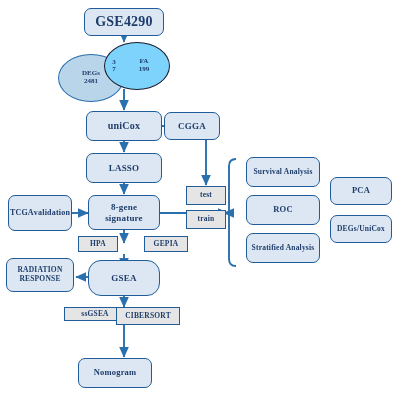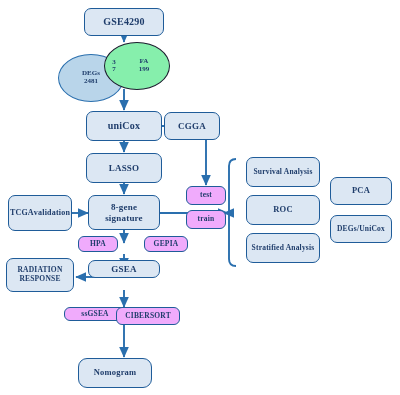--- a/index.html
+++ b/index.html
@@ -35,22 +35,22 @@
     background: #dce7f3;
     border: 1.4px solid #1f5c99;
     border-radius: 7px;
     color: #1f3d6b;
     font-weight: bold;
     letter-spacing: 0.2px;
     line-height: 1.15;
     z-index: 3;
   }
   .node.pill {
-    border-radius: 6px;
-    background: #f0abfc;
+    border-radius: 0;
+    background: #e5e5e5;
   }
   .venn {
     position: absolute;
     z-index: 3;
   }
   .venn-circle {
     position: absolute;
     border-radius: 50%;
     box-sizing: border-box;
     display: flex;
@@ -59,21 +59,21 @@
     flex-direction: column;
     color: #1f3d6b;
     font-weight: bold;
     line-height: 1.1;
   }
   .venn-left {
     background: #b9d5ea;
     border: 1.6px solid #2a6fae;
   }
   .venn-right {
-    background: #86efac;
+    background: #7dd3fc;
     border: 1.6px solid #1c1c2e;
   }
   .venn-overlap {
     position: absolute;
     display: flex;
     align-items: center;
     justify-content: center;
     flex-direction: column;
     color: #1f3d6b;
     font-weight: bold;
@@ -111,21 +111,21 @@
       <path d="M124,323 L124,357"></path>
     </g>
     <g stroke="#2a6fae" stroke-width="1.9" fill="none">
       <path d="M236,159 Q229,159 229,166 L229,259 Q229,266 236,266"></path>
     </g>
     <g stroke="#2a6fae" stroke-width="1.9" fill="none" marker-end="url(#ah)">
       <path d="M229,213 L224,213"></path>
     </g>
   </svg>
 
-  <div class="node" style="left:84px; top:8px; width:80px; height:28px; font-size:10px;">
+  <div class="node" style="left:84px; top:8px; width:80px; height:28px; font-size:14px;">
     <span class="lbl">GSE4290</span>
   </div>
 
   <div class="venn" style="left:58px; top:42px; width:132px; height:48px;">
     <div class="venn-circle venn-left" style="left:0px; top:12px; width:66px; height:48px; font-size:7px;">
       <span class="lbl">DEGs</span>
       <span class="lbl">2481</span>
     </div>
     <div class="venn-circle venn-right" style="left:46px; top:0px; width:66px; height:48px; font-size:7px; padding-left:14px;">
       <span class="lbl">FA</span>
@@ -188,34 +188,34 @@
   </div>
 
   <div class="node" style="left:330px; top:177px; width:62px; height:28px; font-size:8.5px;">
     <span class="lbl">PCA</span>
   </div>
 
   <div class="node" style="left:330px; top:215px; width:62px; height:28px; font-size:7.5px;">
     <span class="lbl">DEGs/UniCox</span>
   </div>
 
-  <div class="node" style="left:88px; top:260px; width:72px; height:18px; font-size:9px;">
+  <div class="node" style="left:88px; top:260px; width:72px; height:36px; font-size:9px;border-radius:13px;">
     <span class="lbl">GSEA</span>
   </div>
 
   <div class="node" style="left:6px; top:258px; width:68px; height:34px; font-size:7.5px; flex-direction:column;">
     <span class="lbl">RADIATION</span>
     <span class="lbl">RESPONSE</span>
   </div>
 
   <div class="node pill" style="left:64px; top:307px; width:62px; height:14px; font-size:7.5px;">
     <span class="lbl">ssGSEA</span>
   </div>
 
   <div class="node pill" style="left:116px; top:307px; width:64px; height:18px; font-size:7.5px;">
     <span class="lbl">CIBERSORT</span>
   </div>
 
-  <div class="node" style="left:78px; top:358px; width:74px; height:30px; font-size:8.5px;border-radius:9px;">
+  <div class="node" style="left:78px; top:358px; width:74px; height:30px; font-size:8.5px;">
     <span class="lbl">Nomogram</span>
   </div>
 
 </div>
 
 </body></html>

